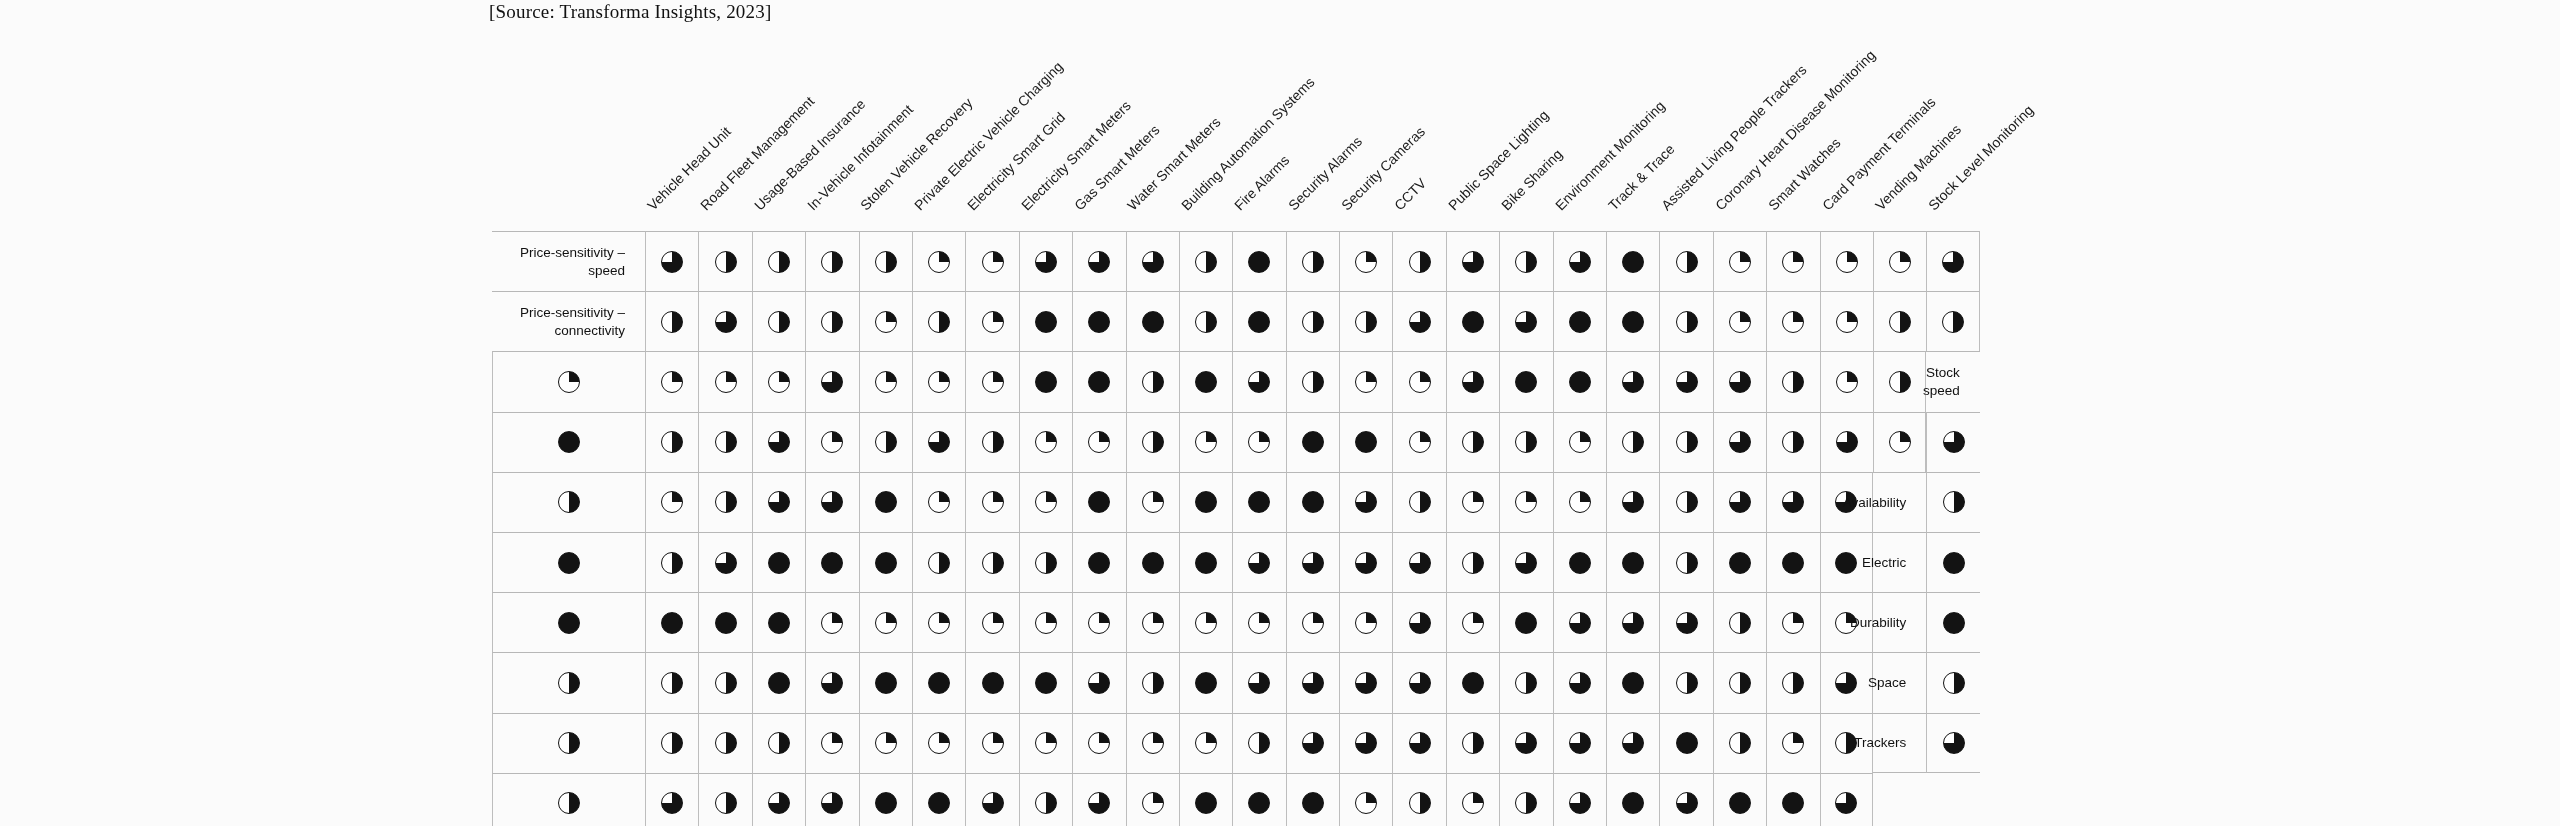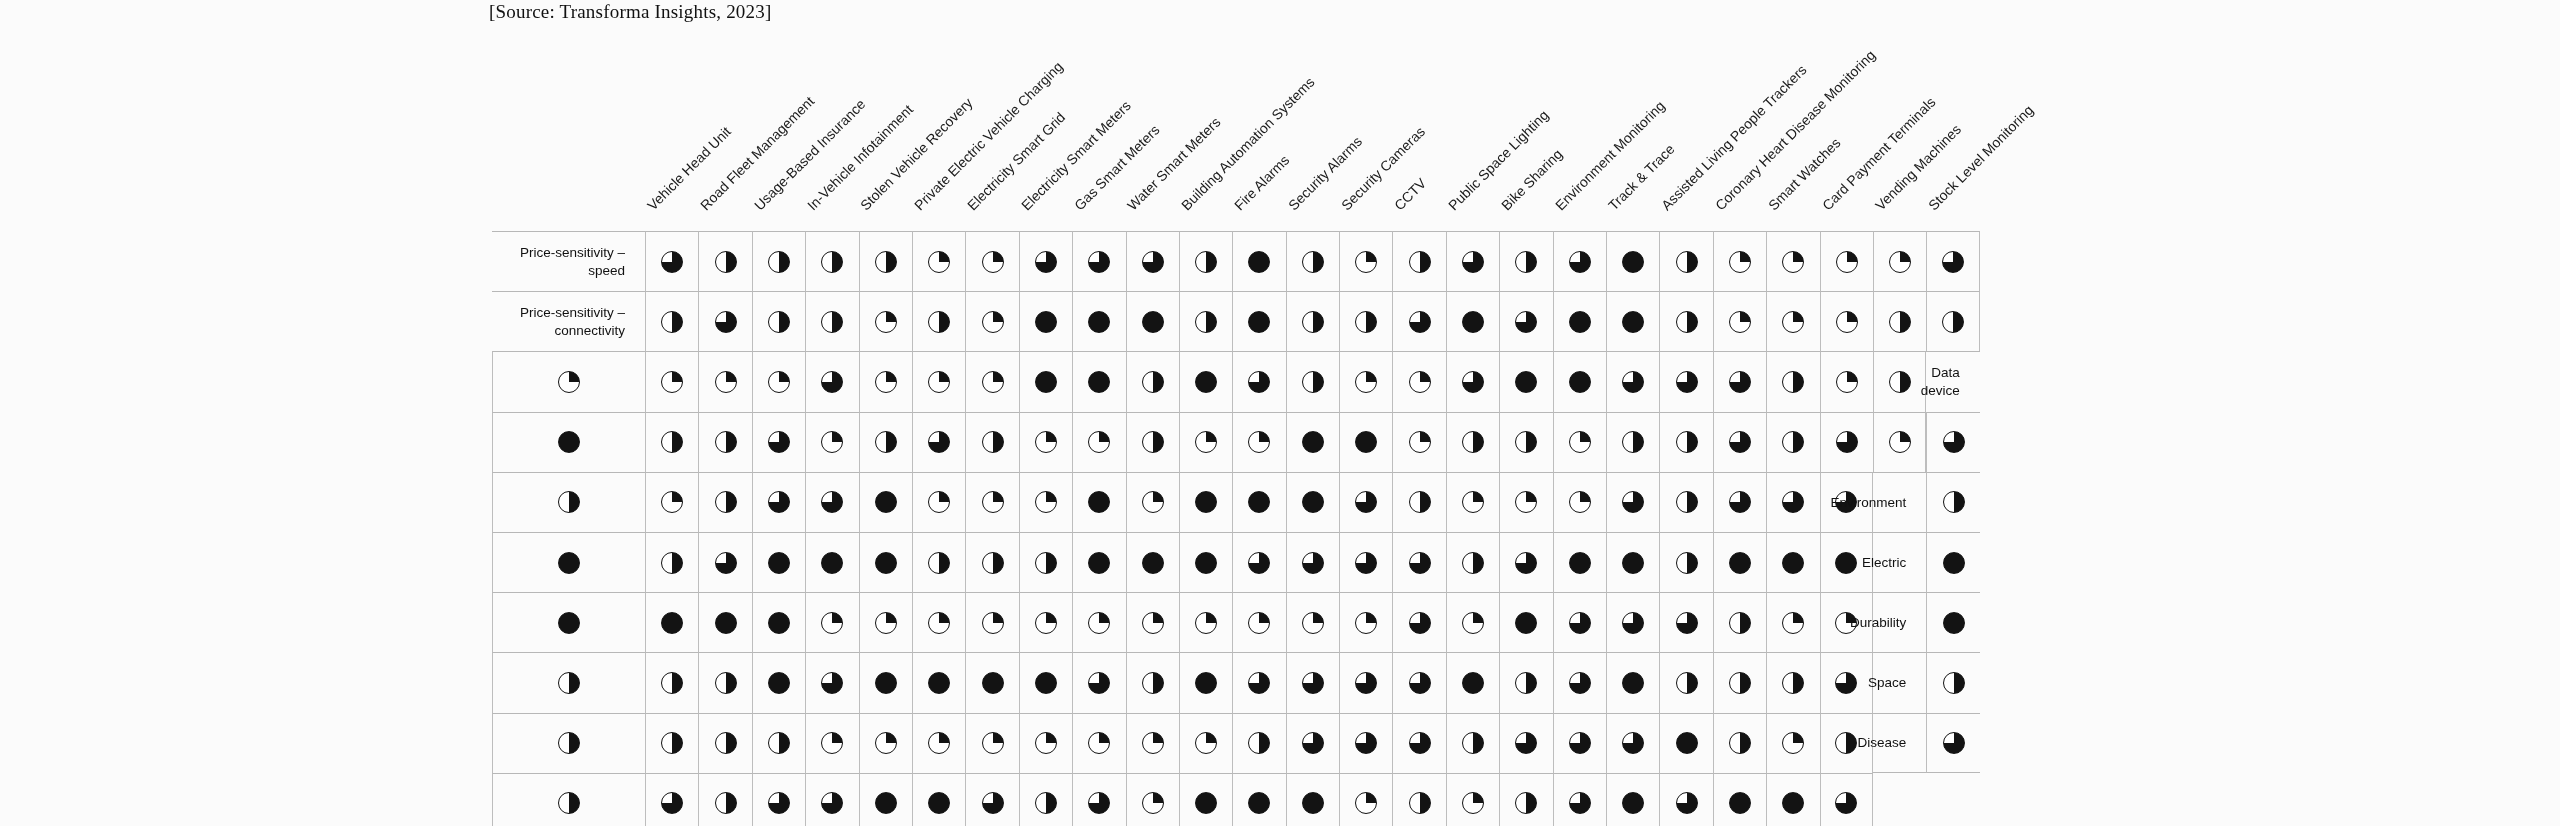--- a/index.html
+++ b/index.html
@@ -308,21 +308,21 @@
       <div class="cell">
         <span class="ball" style="--f: 0.5;"></span>
       </div>
       <div class="cell">
         <span class="ball" style="--f: 0.25;"></span>
       </div>
       <div class="cell lastcol">
         <span class="ball" style="--f: 0.5;"></span>
       </div>
       <div class="lbl">
-        <span style="max-width: 128px; display: inline-block;">Data device</span>
+        <span style="max-width: 128px; display: inline-block;">Stock speed</span>
       </div>
       <div class="cell">
         <span class="ball" style="--f: 1;"></span>
       </div>
       <div class="cell">
         <span class="ball" style="--f: 0.5;"></span>
       </div>
       <div class="cell">
         <span class="ball" style="--f: 0.5;"></span>
       </div>
@@ -461,21 +461,21 @@
       <div class="cell">
         <span class="ball" style="--f: 0.75;"></span>
       </div>
       <div class="cell">
         <span class="ball" style="--f: 0.75;"></span>
       </div>
       <div class="cell lastcol">
         <span class="ball" style="--f: 0.75;"></span>
       </div>
       <div class="lbl">
-        <span style="max-width: 128px; display: inline-block;">Environment</span>
+        <span style="max-width: 128px; display: inline-block;">Availability</span>
       </div>
       <div class="cell">
         <span class="ball" style="--f: 0.5;"></span>
       </div>
       <div class="cell">
         <span class="ball" style="--f: 1;"></span>
       </div>
       <div class="cell">
         <span class="ball" style="--f: 0.5;"></span>
       </div>
@@ -773,21 +773,21 @@
       <div class="cell">
         <span class="ball" style="--f: 0.5;"></span>
       </div>
       <div class="cell">
         <span class="ball" style="--f: 0.25;"></span>
       </div>
       <div class="cell lastcol">
         <span class="ball" style="--f: 0.5;"></span>
       </div>
       <div class="lbl lastrow">
-        <span style="max-width: 128px; display: inline-block;">Disease</span>
+        <span style="max-width: 128px; display: inline-block;">Trackers</span>
       </div>
       <div class="cell lastrow">
         <span class="ball" style="--f: 0.75;"></span>
       </div>
       <div class="cell lastrow">
         <span class="ball" style="--f: 0.5;"></span>
       </div>
       <div class="cell lastrow">
         <span class="ball" style="--f: 0.75;"></span>
       </div>

